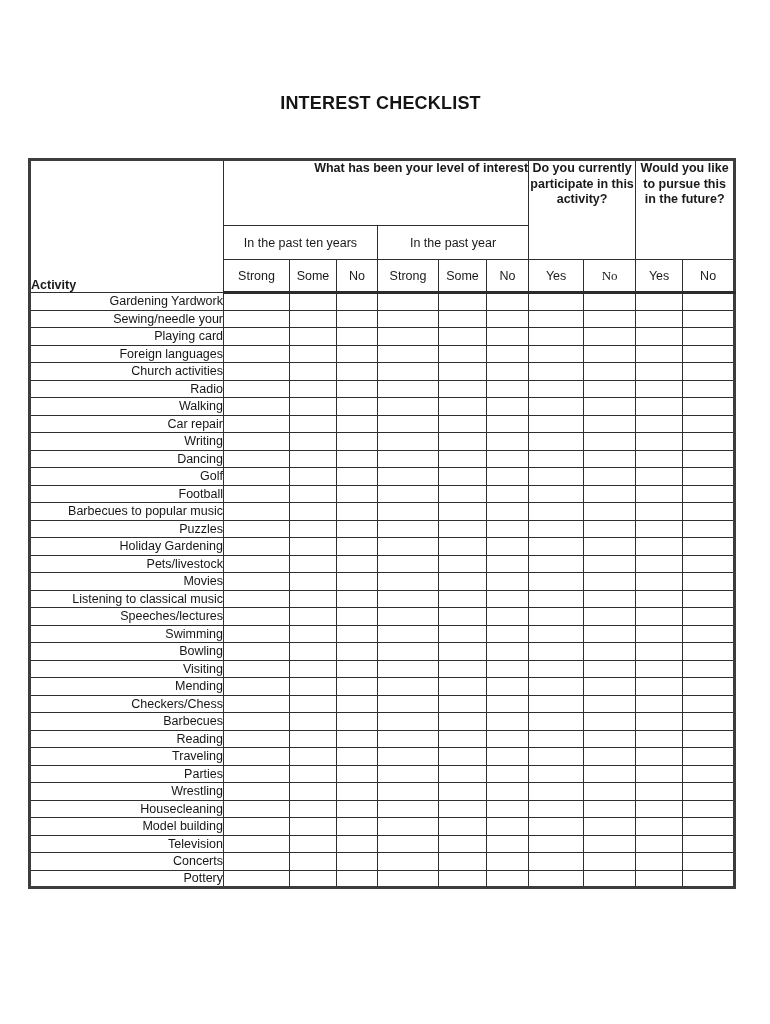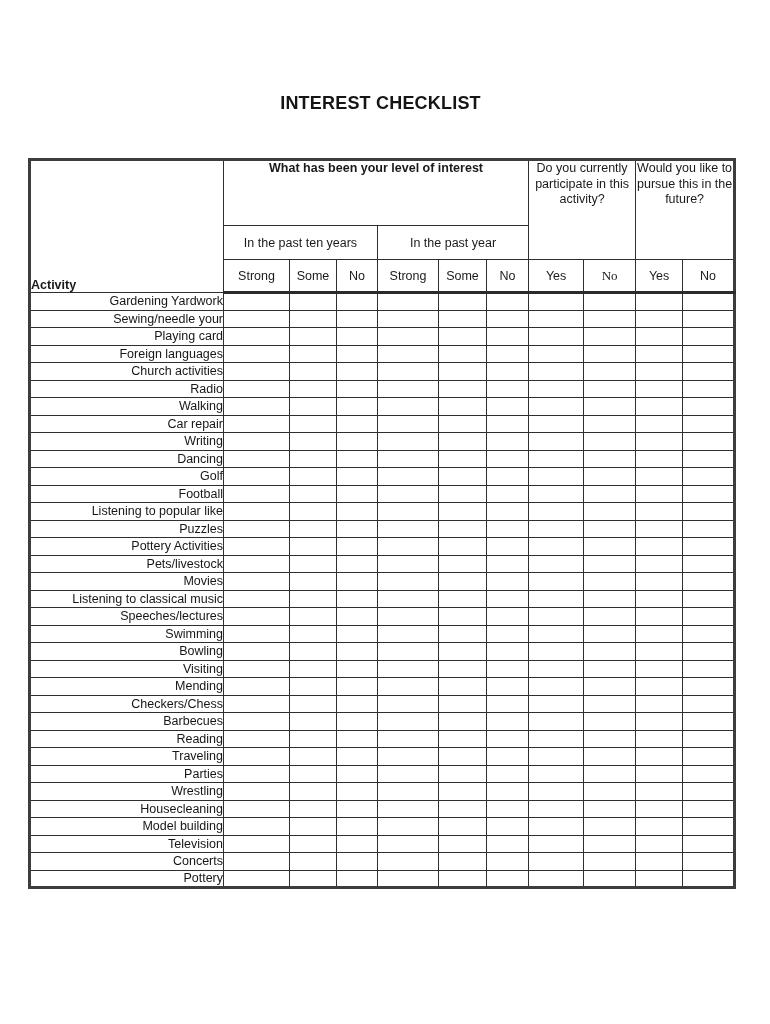--- a/index.html
+++ b/index.html
@@ -47,30 +47,30 @@
   th.activity-head {
     vertical-align: bottom;
     padding-bottom: 30px;
     text-align: left;
     font-size: 12.5px;
     font-weight: bold;
   }
   th.interest-head {
     vertical-align: top;
     padding-top: 5px;
-    text-align: center;
+    text-align: right;
     font-size: 12.5px;
     font-weight: bold;
   }
   th.multiline-head {
     vertical-align: top;
     text-align: center;
     padding: 4px 5px 0 5px;
     font-size: 12.5px;
-    font-weight: normal;
+    font-weight: bold;
     line-height: 1.25;
   }
   tr.hrow2 th {
     text-align: center;
     font-size: 12.5px;
     font-weight: normal;
   }
   tr.hrow3 th {
     text-align: center;
     font-size: 12.5px;
@@ -300,21 +300,21 @@
     <td></td>
     <td></td>
     <td></td>
     <td></td>
     <td></td>
     <td></td>
     <td></td>
   </tr>
 
   <tr>
-    <td class="activity-cell">Listening to popular like</td>
+    <td class="activity-cell">Barbecues to popular music</td>
     <td></td>
     <td></td>
     <td></td>
     <td></td>
     <td></td>
     <td></td>
     <td></td>
     <td></td>
     <td></td>
     <td></td>
@@ -328,21 +328,21 @@
     <td></td>
     <td></td>
     <td></td>
     <td></td>
     <td></td>
     <td></td>
     <td></td>
   </tr>
 
   <tr>
-    <td class="activity-cell">Pottery Activities</td>
+    <td class="activity-cell">Holiday Gardening</td>
     <td></td>
     <td></td>
     <td></td>
     <td></td>
     <td></td>
     <td></td>
     <td></td>
     <td></td>
     <td></td>
     <td></td>

